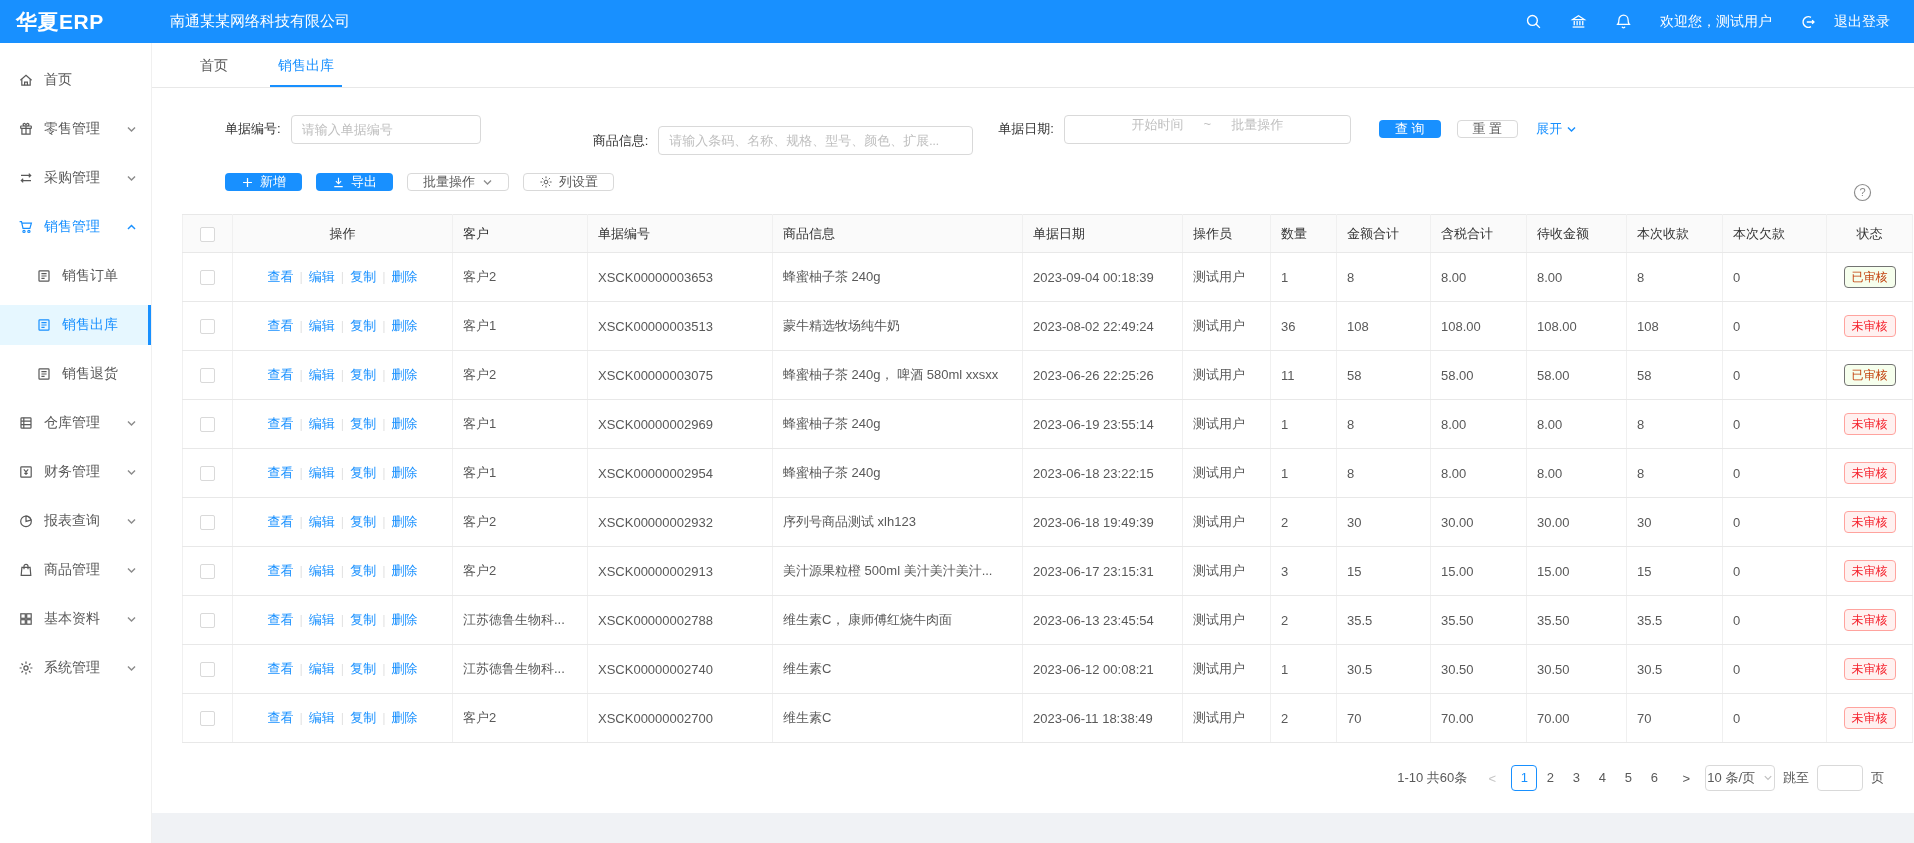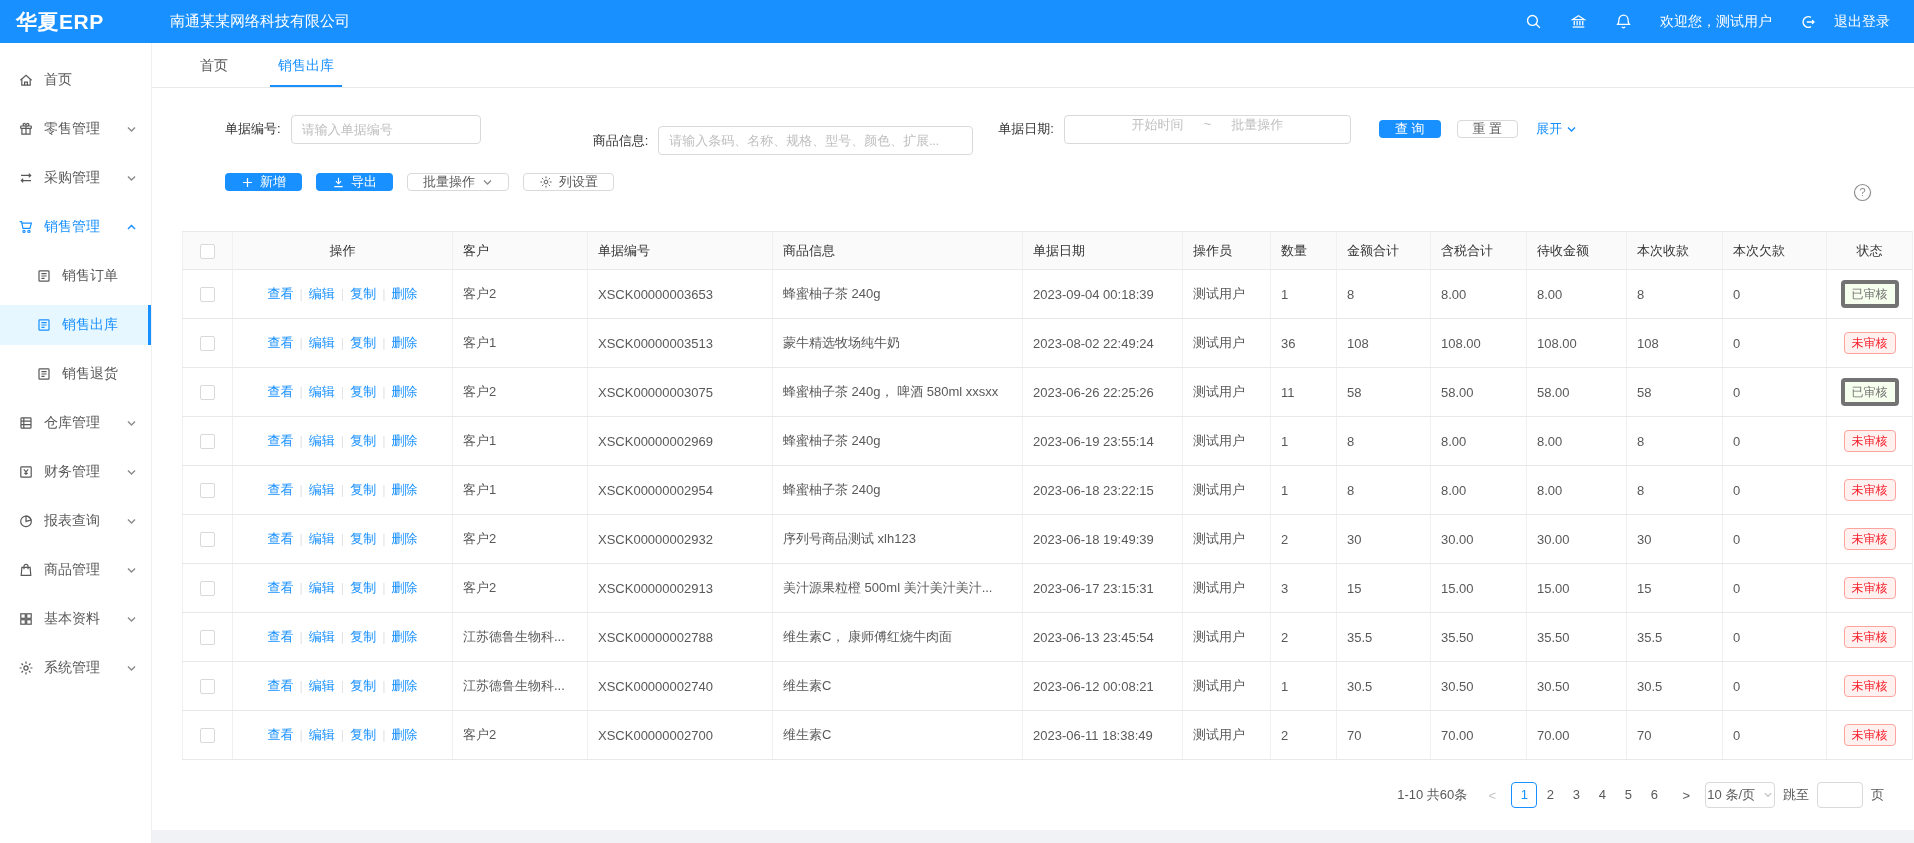--- a/index.html
+++ b/index.html
@@ -49,29 +49,29 @@
   .expand-link { color:#1890ff; display:flex; align-items:center; gap:4px; cursor:pointer; }
 
   
   .toolbar-row { display:flex; align-items:flex-end; padding:10px 0 0 43px; position:relative; }
   .toolbar-row .btn { margin-right:14px; }
   .btn .b-icon { display:flex; margin-right:6px; }
   .btn .b-chev { display:flex; margin-left:7px; color:#8c8c8c; }
   .help-icon { position:absolute; right:28px; top:20px; display:flex; cursor:pointer; }
 
   
-  .data-table { width:100%; border-collapse:collapse; table-layout:fixed; margin-top:40px; font-size:13px; border-left:1px solid #f0f0f0;border-radius:18px; }
+  .data-table { width:100%; border-collapse:collapse; table-layout:fixed; margin-top:23px; font-size:13px; border-left:1px solid #f0f0f0;border-radius:18px; }
   .data-table th { height:38px; background:#fafafa; font-weight:normal; color:#333; text-align:left; padding:0 10px; border-top:1px solid #e8e8e8; border-bottom:1px solid #e8e8e8; border-right:1px solid #f0f0f0; white-space:nowrap; overflow:hidden; }
   .data-table td { height:49px; border-bottom:1px solid #e8e8e8; border-right:1px solid #f0f0f0; color:#595959; padding:0 10px; white-space:nowrap; overflow:hidden; text-overflow:ellipsis; }
   .c-center { text-align:center !important; }
   .cb { width:15px; height:15px; border:1px solid #d9d9d9; border-radius:2px; background:#fff; display:inline-block; vertical-align:middle; cursor:pointer; }
   .action-link { color:#1890ff; cursor:pointer; }
   .action-sep { color:#e4e4e4; margin:0 6px; }
   .badge { display:inline-block; padding:3px 7px; border-radius:4px; font-size:12px; line-height:1.2; }
-  .badge.approved { color:#737373; background:#f6ffed; border:4px solid #737373; }
+  .badge.approved { color:#c2410c; background:#f6ffed; border:1px solid #737373; }
   .badge.pending { color:#f5222d; background:#fff1f0; border:1px solid #ffa39e; }
 
   
   .pagination { display:flex; align-items:center; justify-content:flex-end; margin-top:22px; padding-right:16px; color:#595959; }
   .pagination > * { margin-left:8px; }
   .page-total { margin-right:6px; }
   .page-chev { width:22px; text-align:center; cursor:pointer; font-size:13px; }
   .page-chev.disabled { color:#c5c5c5; }
   .page-btn { min-width:26px; height:26px; line-height:26px; text-align:center; cursor:pointer; border-radius:4px; }
   .page-btn.current { border:1px solid #1890ff; color:#1890ff; line-height:24px; background:#fff; }

